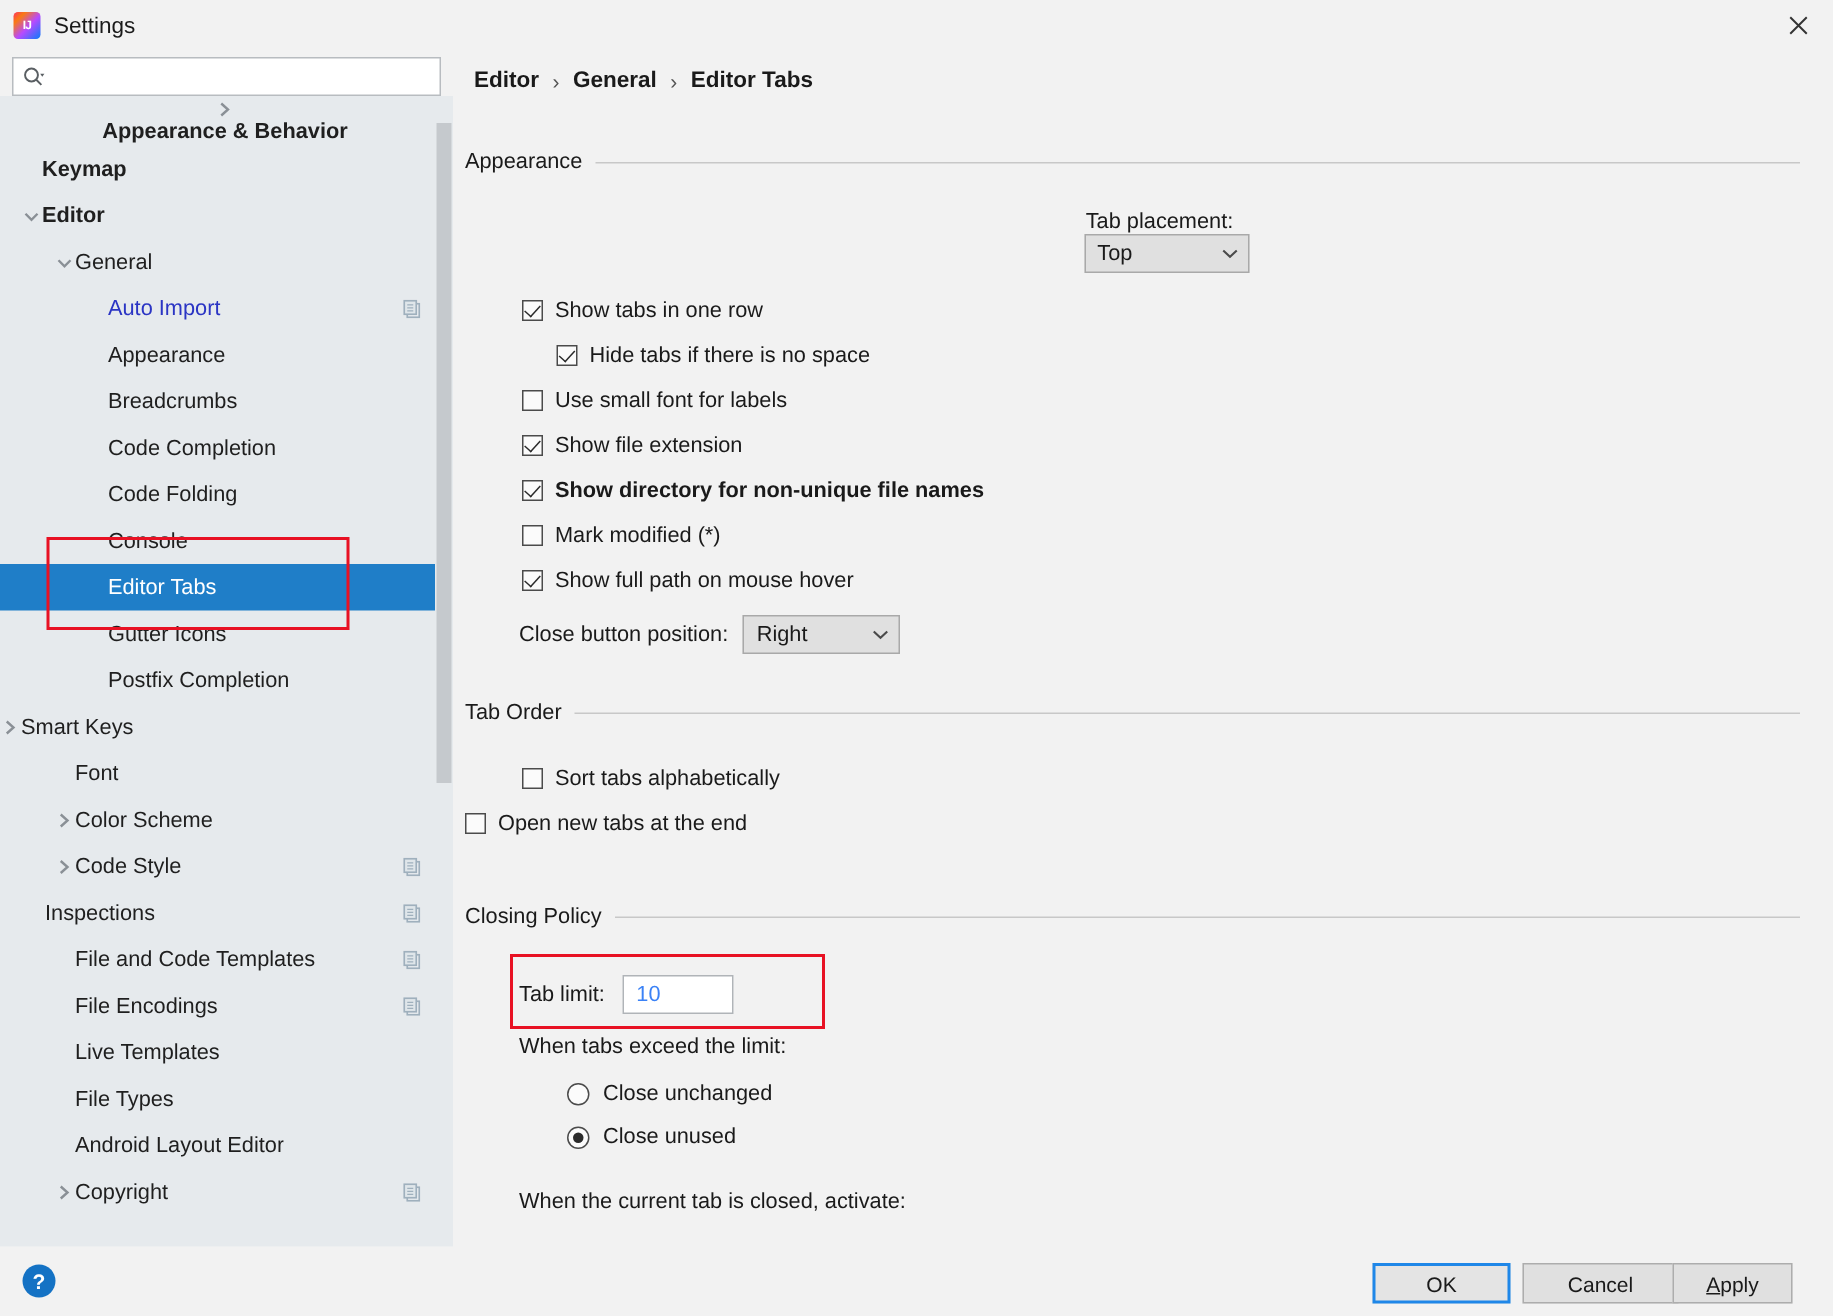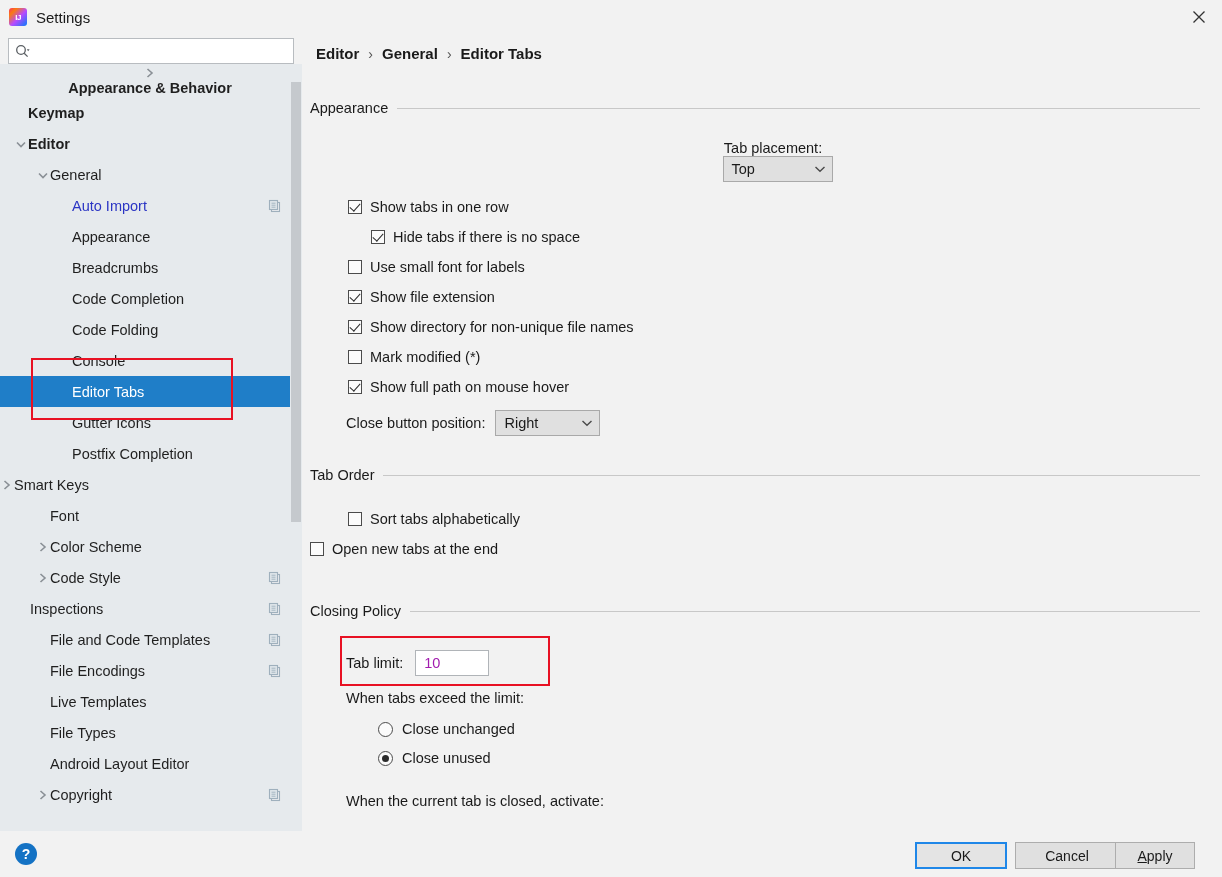--- a/index.html
+++ b/index.html
@@ -207,21 +207,21 @@
   .tfield {
     height: 26px; width: 74px;
     background: #ffffff;
     border: 1px solid #b0b4b8;
     display: flex; align-items: center;
     padding: 0 6px;
     font-size: 14.5px; color: #1a1a1a;
   }
   .tfield input {
     border: 0; outline: none; background: transparent; width: 100%;
-    font-family: "Liberation Sans", sans-serif; font-size: 14.5px; color: #a21caf;
+    font-family: "Liberation Sans", sans-serif; font-size: 14.5px; color: #3b82f6;
   }
 
   
   .bottombar {
     position: absolute; left: 0; top: 831px;
     width: 1222px; height: 46px;
     background: #f2f2f2;
   }
   .helpbtn {
     position: absolute; left: 15px; top: 12px;
@@ -478,21 +478,21 @@
       <div class="row" style="margin-top:14px; margin-left:38px;">
         <span class="cb"></span>
         <span class="lbl">Use small font for labels</span>
       </div>
 
       <div class="row" style="margin-top:14px; margin-left:38px;">
         <span class="cb checked"></span>
         <span class="lbl">Show file extension</span>
       </div>
 
-      <div class="row" style="margin-top:14px; margin-left:38px;">
+      <div class="row" style="margin-top:14px; margin-left:38px;font-weight:bold;">
         <span class="cb checked"></span>
         <span class="lbl">Show directory for non-unique file names</span>
       </div>
 
       <div class="row" style="margin-top:14px; margin-left:38px;">
         <span class="cb"></span>
         <span class="lbl">Mark modified (*)</span>
       </div>
 
       <div class="row" style="margin-top:14px; margin-left:38px;">

